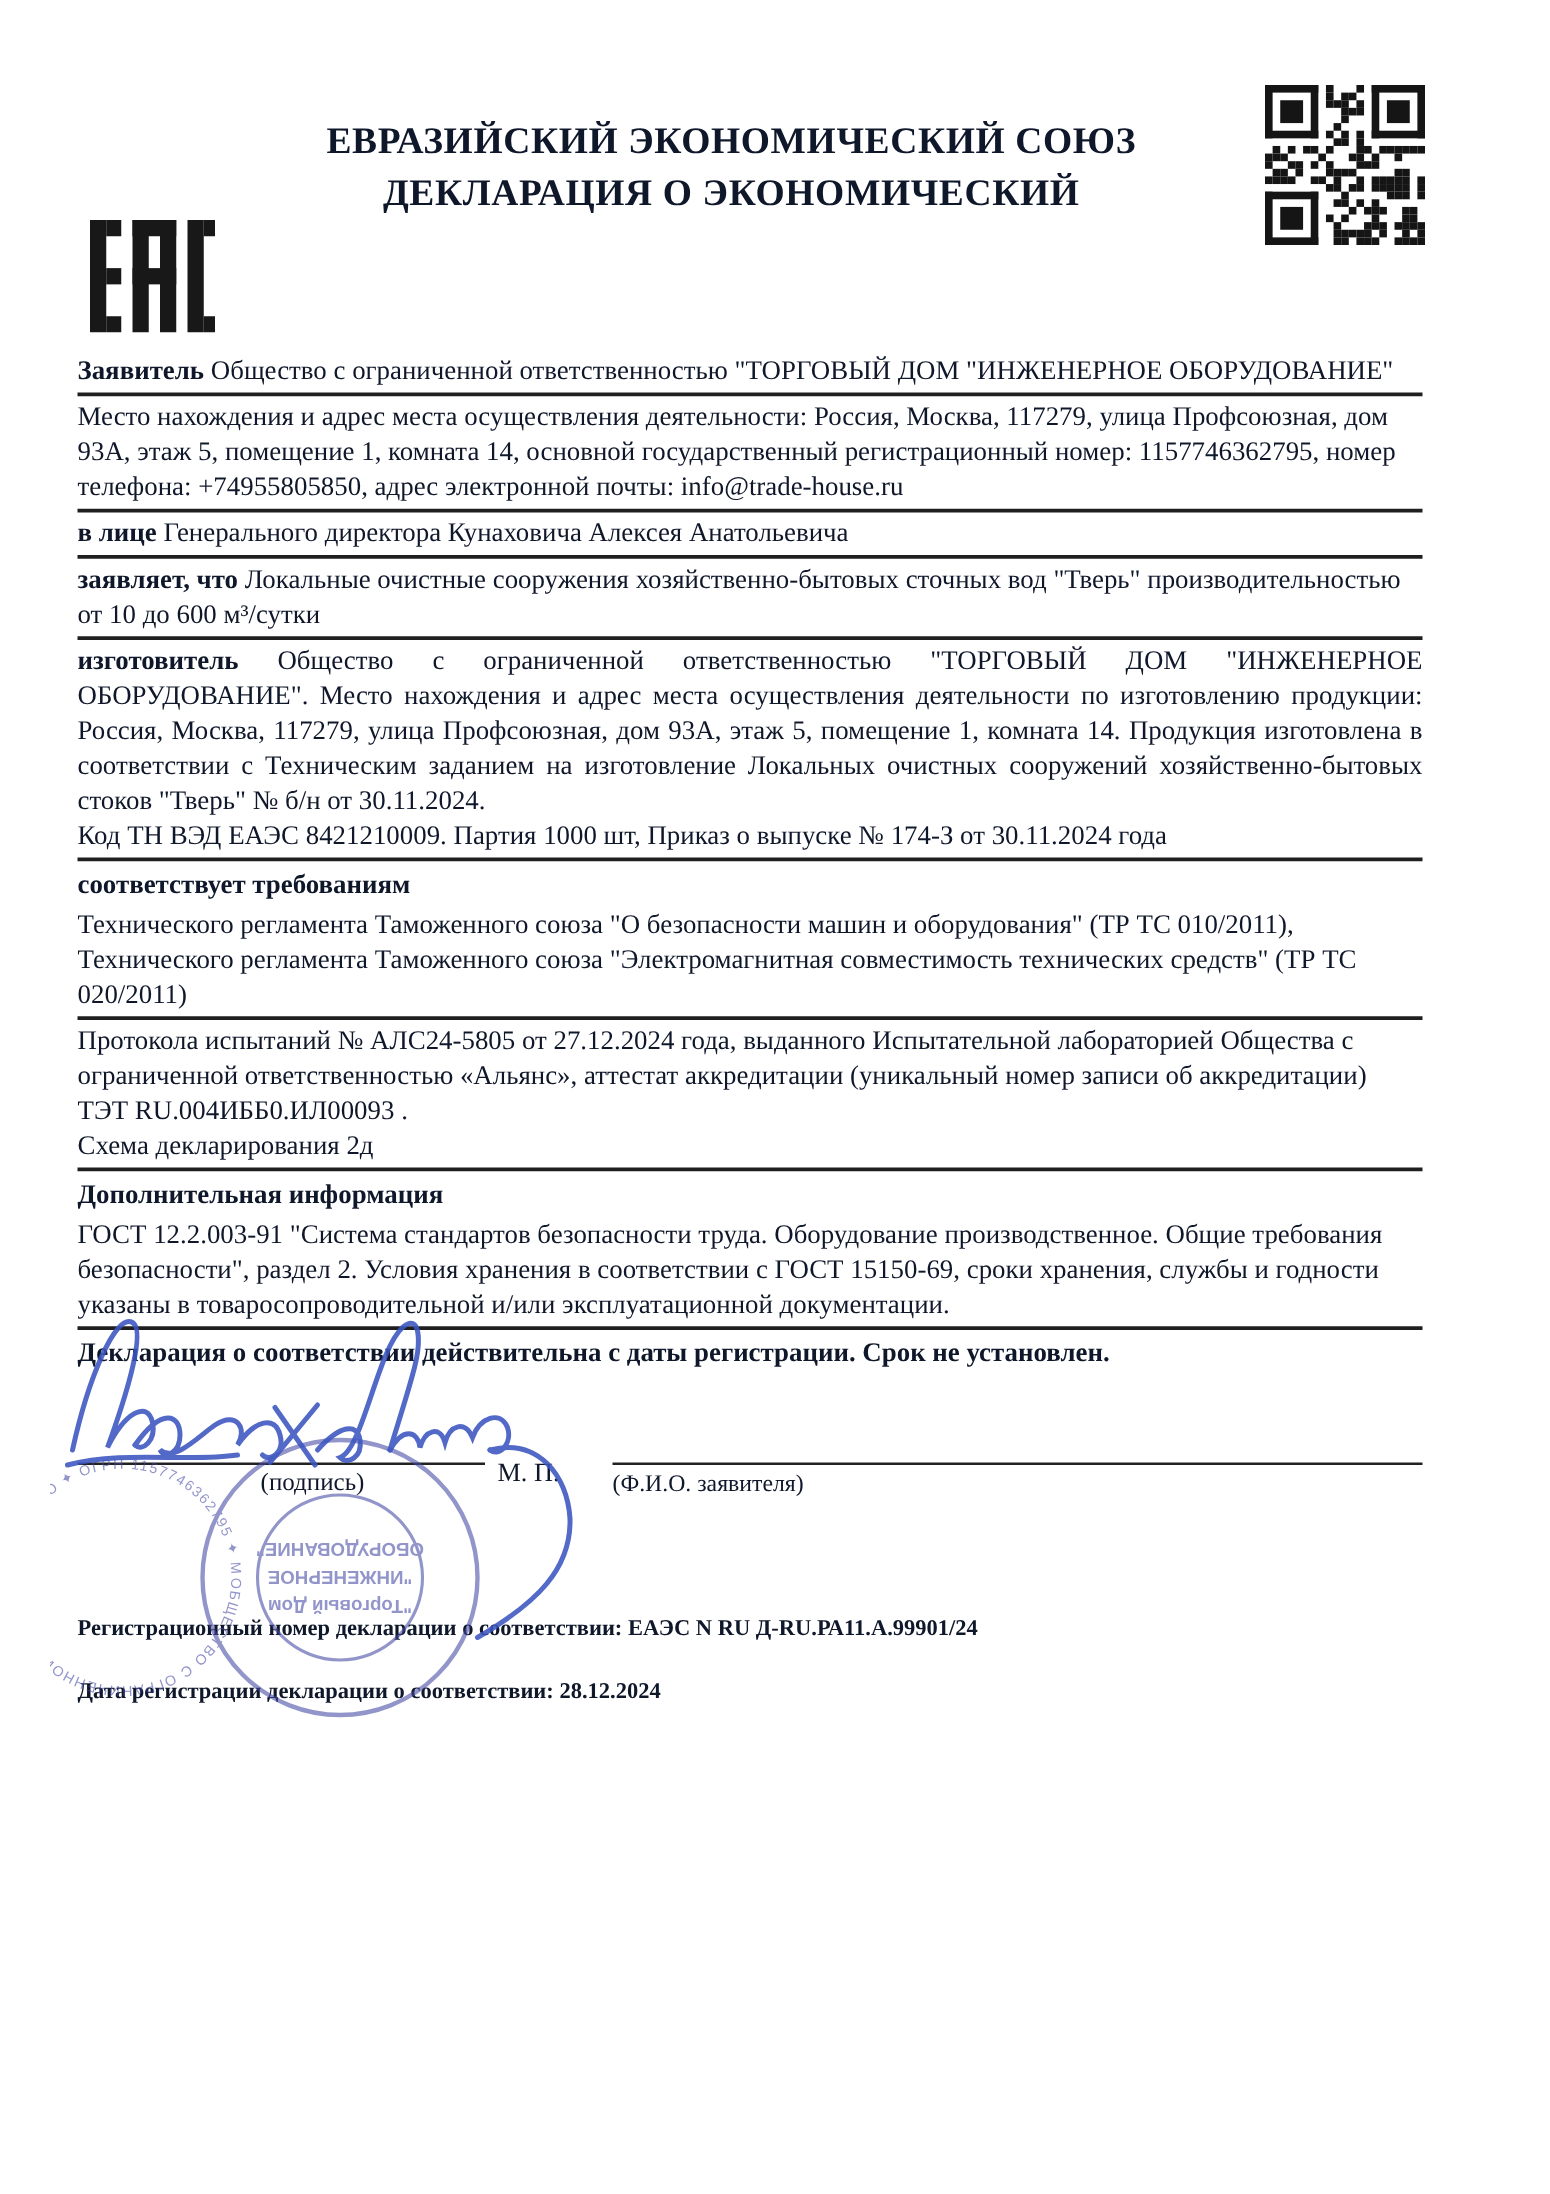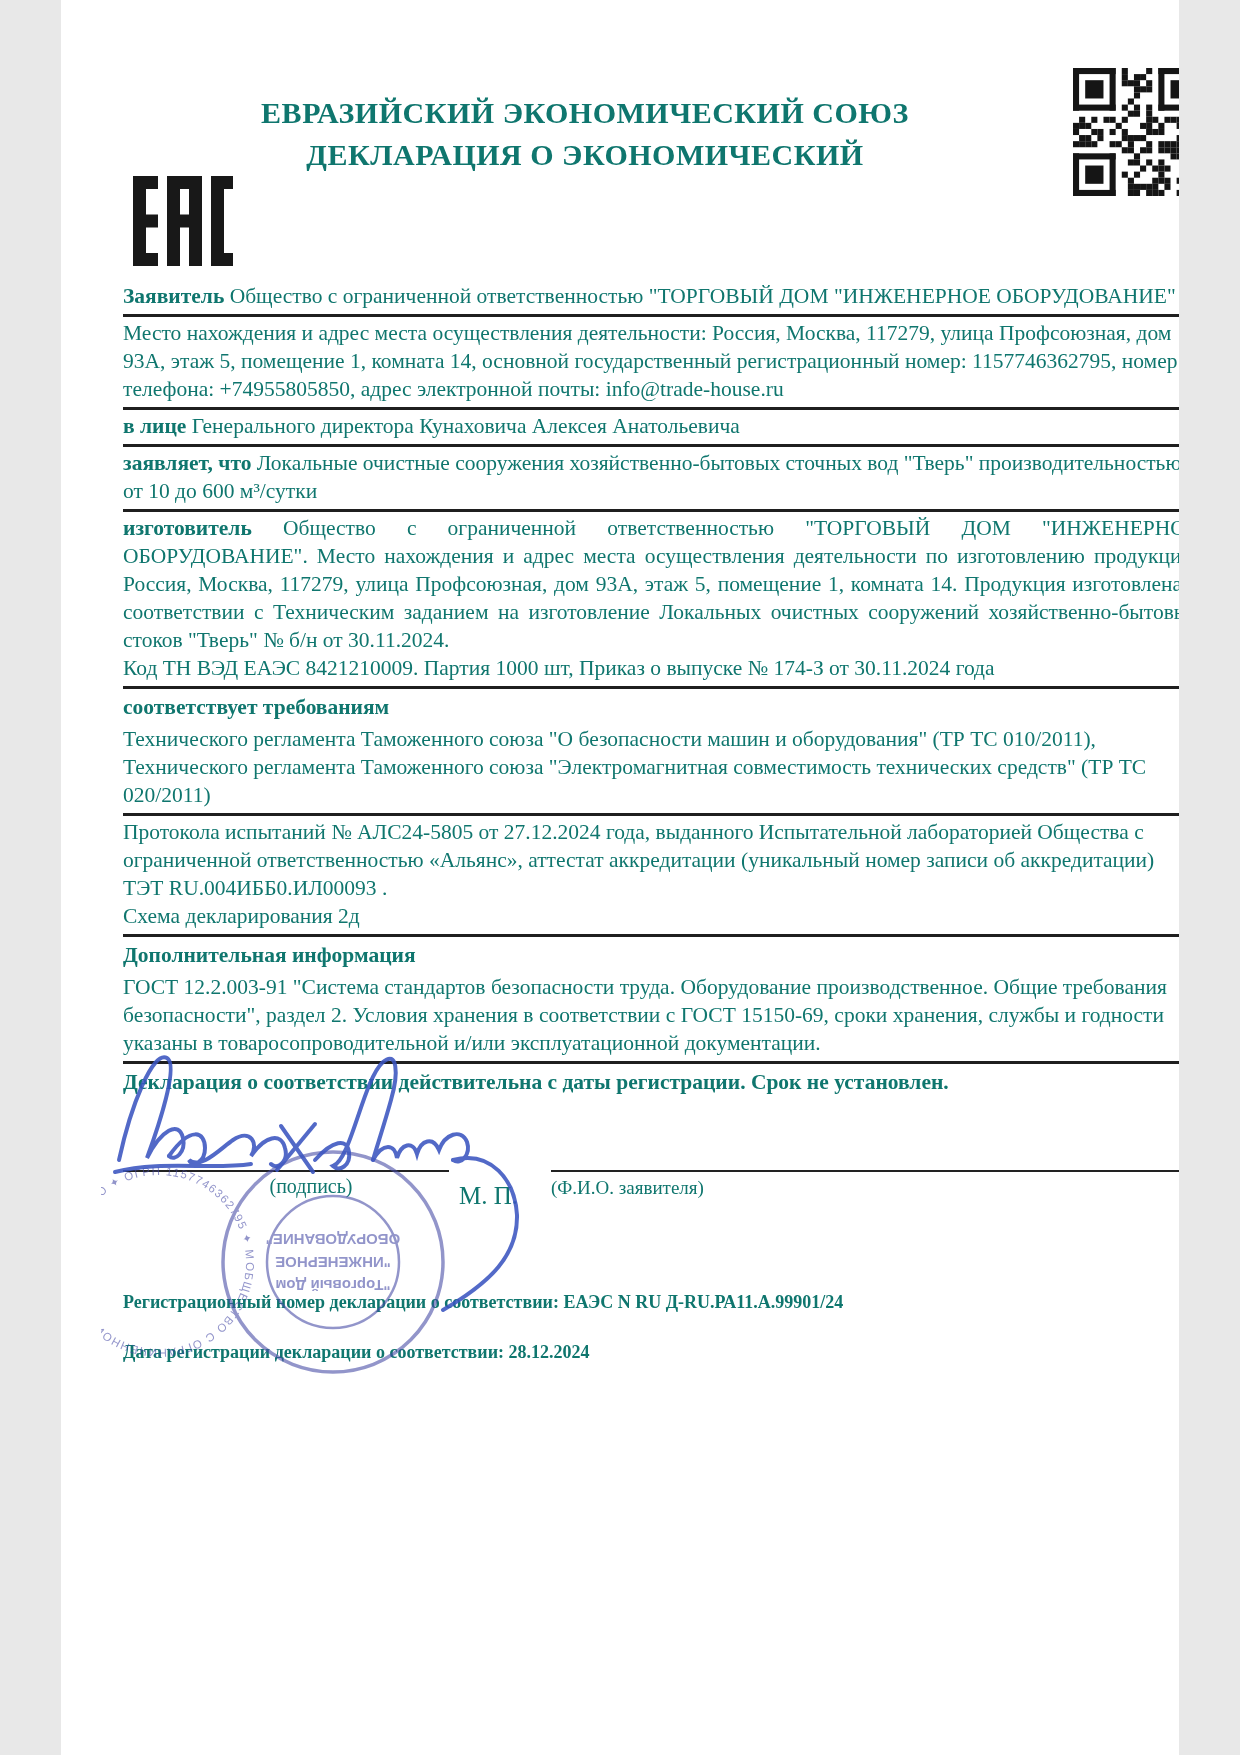--- a/index.html
+++ b/index.html
@@ -1,22 +1,22 @@
 <!DOCTYPE html>
 <html><head>
 <meta charset="utf-8">
 <style>
   html,body{margin:0;padding:0;background:#e8e8e8;}
   .page{
     position:relative;
-    width:1118px;height:1755px;
+    width:1240px;height:1755px;
     margin:0 auto;
     background:#ffffff;
     font-family:"Liberation Serif","DejaVu Serif",serif;
-    color:#0f766e;
+    color:#0f172a;
     overflow:hidden;
   }
   
   .title{
     position:absolute;left:130px;right:200px;top:92px;
     text-align:center;font-weight:bold;font-size:30px;line-height:42px;
     letter-spacing:.5px;
   }
   .eac-logo{position:absolute;left:72px;top:176px;}
   .qr{position:absolute;left:1012px;top:68px;}
@@ -24,21 +24,21 @@
   .content{position:absolute;left:62px;top:243px;width:1076px;font-size:21.5px;line-height:28px;margin-top:37px;}
   .sec{padding:2px 0 4px 0;margin:0;}
   .rule{border-bottom:3px solid #1f1f1f;}
   .sec b{font-weight:bold;}
   .just{text-align:justify;}
   .hdr{font-weight:bold;padding:4px 0 2px 0;}
   
   .sig-area{position:relative;height:168px;margin-top:8px;}
   .sig-line{position:absolute;left:0;top:64px;width:326px;border-top:2.5px solid #222;}
   .sig-caption{position:absolute;left:120px;top:66px;width:136px;text-align:center;font-size:20px;}
-  .mp{position:absolute;left:336px;top:76px;font-size:25px;}
+  .mp{position:absolute;left:336px;top:58px;font-size:21px;}
   .name{position:absolute;left:428px;top:30px;width:648px;text-align:center;font-size:21.5px;}
   .name-line{position:absolute;left:428px;top:64px;width:648px;border-top:2.5px solid #222;}
   .name-caption{position:absolute;left:428px;top:68px;width:648px;text-align:left;font-size:19px;}
   .reg{font-weight:bold;font-size:18px;margin-top:14px;}
   .reg + .reg{margin-top:22px;}
   
   .ink-overlay{position:absolute;left:40px;top:1020px;pointer-events:none;}
 </style>
 </head>
 <body>

